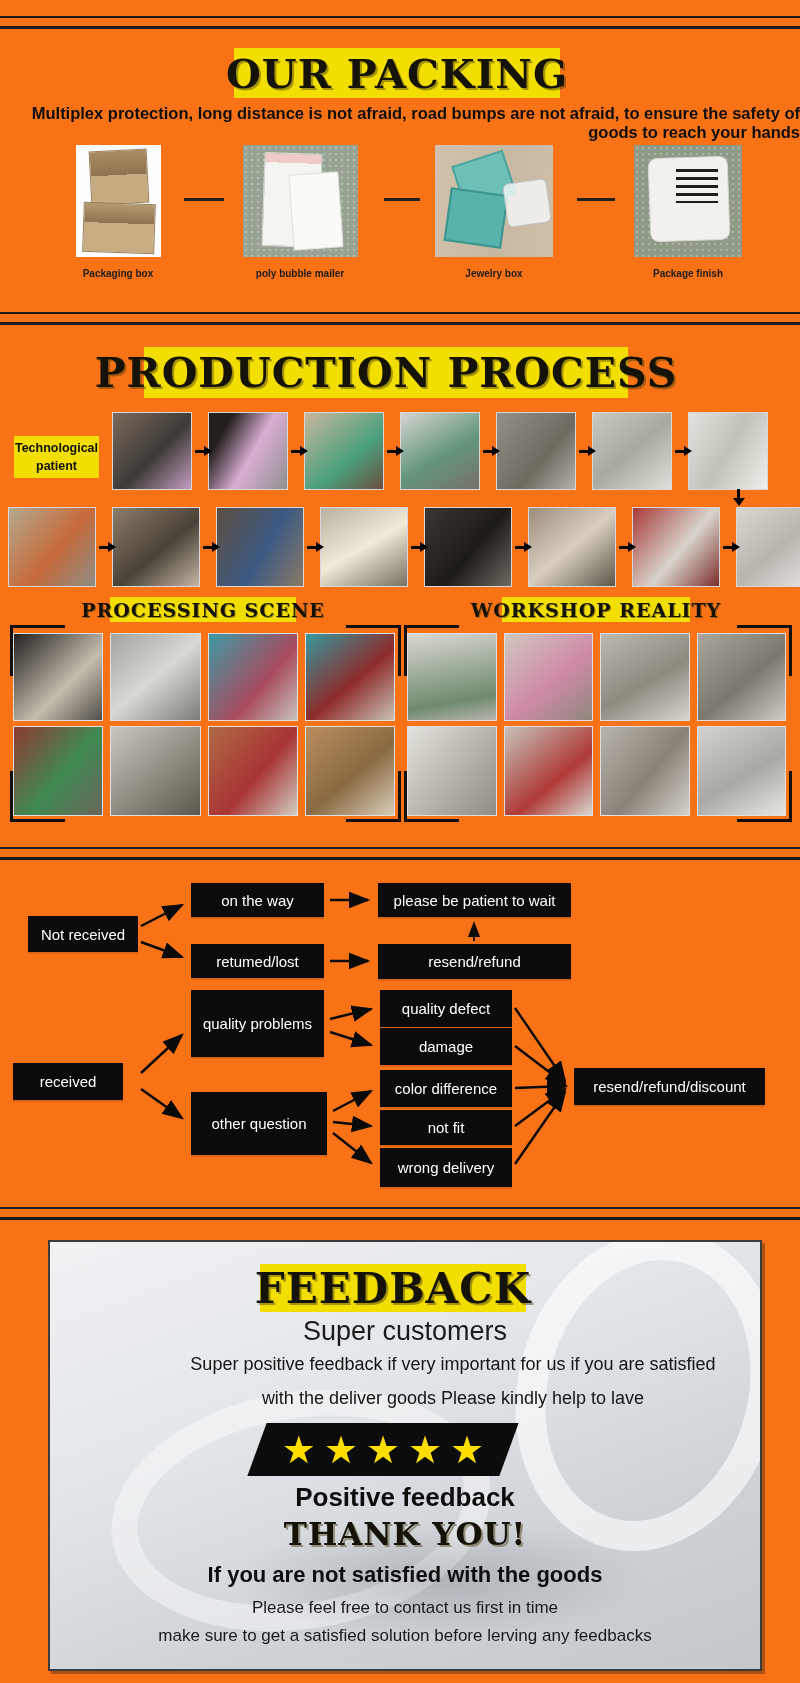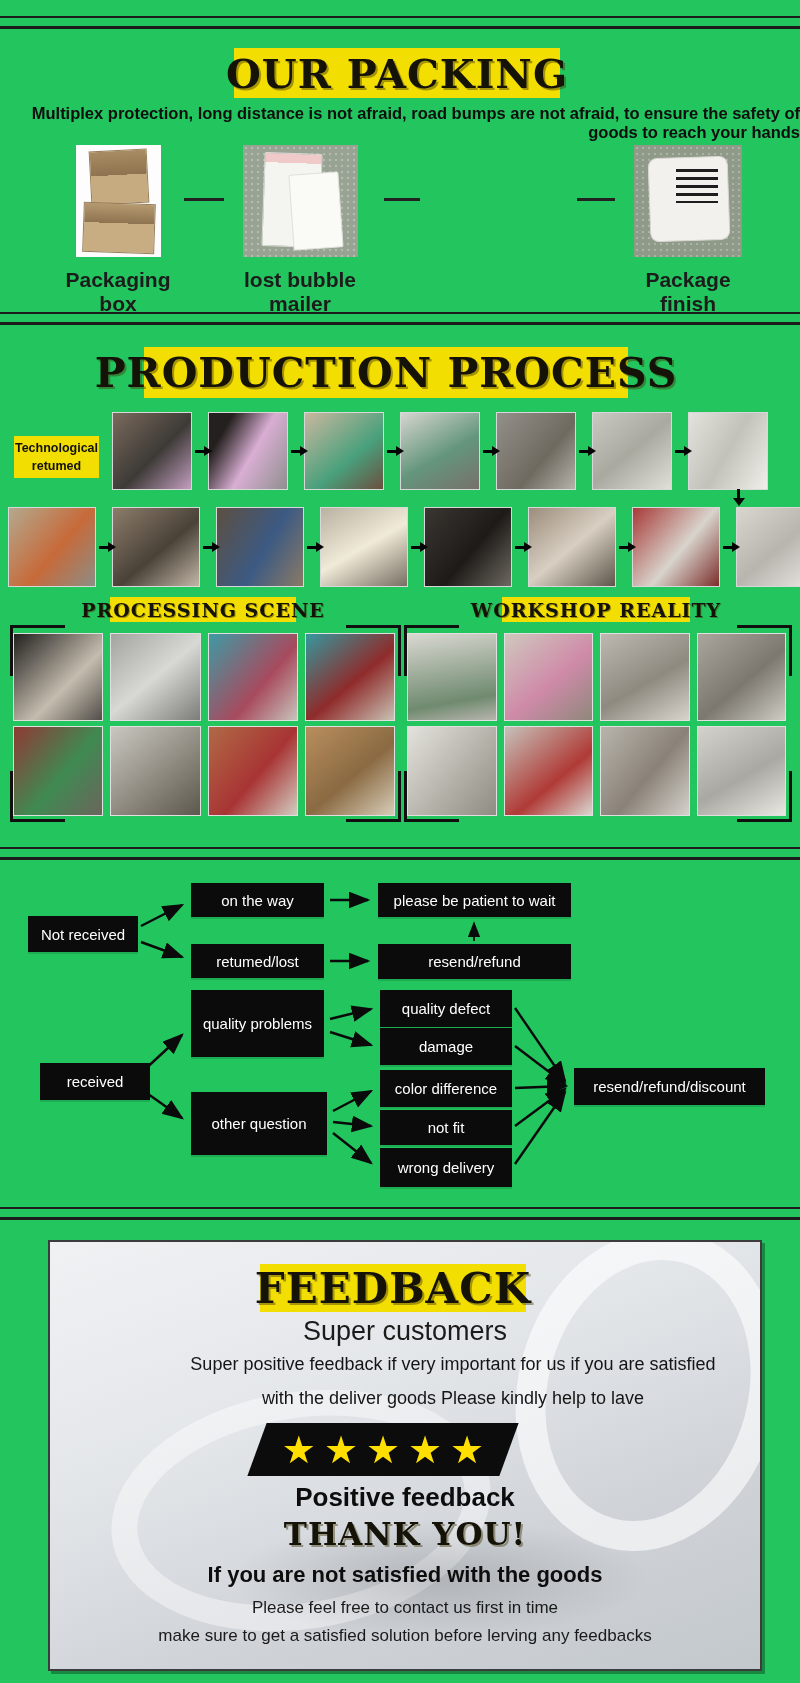--- a/index.html
+++ b/index.html
@@ -1,30 +1,30 @@
 <!DOCTYPE html>
 <html><head>
 <meta charset="utf-8">
 <style>
   html,body{margin:0;padding:0;background:#fff;}
-  #page{position:relative;width:800px;height:1683px;background:#22c55e;overflow:hidden;
+  #page{position:relative;width:800px;height:1683px;background:#f97316;overflow:hidden;
         font-family:"Liberation Sans",sans-serif;color:#111;}
   
   .rule{position:absolute;left:0;right:0;height:8px;
         border-top:2px solid #1c1c1c;border-bottom:3px solid #1c1c1c;}
   
   .banner{position:absolute;background:#F2DE00;display:flex;align-items:center;justify-content:center;}
   .deco{font-family:"DejaVu Serif",serif;font-weight:700;color:#151208;
         text-shadow:2px 2px 0 rgba(70,60,10,0.45);letter-spacing:1px;white-space:nowrap;}
   
   .subtitle{position:absolute;top:104px;left:0;width:800px;text-align:right;
             font-size:16.5px;font-weight:600;color:#0e0e0e;}
   .figure{position:absolute;top:145px;display:flex;flex-direction:column;align-items:center;}
   .pimg{position:relative;height:112px;overflow:hidden;}
-  .caption{margin-top:11px;font-size:21px;font-weight:600;color:#1c1c1c;text-align:center;}
+  .caption{margin-top:11px;font-size:10px;font-weight:600;color:#1c1c1c;text-align:center;}
   .dash{position:absolute;top:198px;height:3px;background:#222;}
   .pack1{width:85px;background:#fdfdfd;}
   .pack2{width:115px;background-color:#99a394;
          background-image:radial-gradient(rgba(255,255,255,0.28) 1px,transparent 1.6px);background-size:6px 6px;}
   .pack3{width:118px;background:linear-gradient(100deg,#d2c2ab,#c8b8a1 55%,#cfbfa8);}
   .pack4{width:108px;background-color:#8f9a88;
          background-image:radial-gradient(rgba(255,255,255,0.25) 1px,transparent 1.6px);background-size:6px 6px;}
   .shape{position:absolute;}
   .boxTop{left:14px;top:5px;width:56px;height:52px;transform:rotate(-3deg);
           background:linear-gradient(180deg,#a98c62 0%,#8d7350 46%,#c7ab80 46%);border:1px solid #977e59;}
@@ -146,40 +146,48 @@
       <div class="shape boxBottom"></div>
     </div>
     <div class="caption">Packaging box</div>
   </div>
   <div class="dash" style="left:184px;width:40px"></div>
   <div class="figure" style="left:238px;width:124px">
     <div class="pimg pack2">
       <div class="shape mailer1"></div>
       <div class="shape mailer2"></div>
     </div>
-    <div class="caption">lost bubble mailer</div>
+    <div class="caption">poly bubble mailer</div>
   </div>
   <div class="dash" style="left:384px;width:36px"></div>
+  <div class="figure" style="left:432px;width:124px">
+    <div class="pimg pack3">
+      <div class="shape lid"></div>
+      <div class="shape jbox"></div>
+      <div class="shape clearbox"></div>
+    </div>
+    <div class="caption">Jewelry box</div>
+  </div>
   <div class="dash" style="left:577px;width:38px"></div>
   <div class="figure" style="left:630px;width:116px">
     <div class="pimg pack4">
       <div class="shape pkg"></div>
       <div class="shape bars"></div>
     </div>
     <div class="caption">Package finish</div>
   </div>
 
   <div class="rule" style="top:312px"></div>
   <div class="banner" style="top:347px;left:144px;width:484px;height:51px">
     <span class="deco" style="font-size:41px">PRODUCTION PROCESS</span>
   </div>
 
   <div class="techlabel">
     <span>Technological</span>
-    <span>retumed</span>
+    <span>patient</span>
   </div>
 
   <div class="prow" style="top:412px;left:112px">
     <div class="ph p1" style="width:78px;height:76px"></div>
     <div class="harrow"></div>
     <div class="ph p2" style="width:78px;height:76px"></div>
     <div class="harrow"></div>
     <div class="ph p3" style="width:78px;height:76px"></div>
     <div class="harrow"></div>
     <div class="ph p4" style="width:78px;height:76px"></div>
@@ -293,21 +301,21 @@
       </div>
     <div class="fbox" style="left:191px;top:128px;width:133px;height:67px">
         <span>quality problems</span>
       </div>
     <div class="fbox" style="left:380px;top:128px;width:132px;height:37px">
         <span>quality defect</span>
       </div>
     <div class="fbox" style="left:380px;top:166px;width:132px;height:37px">
         <span>damage</span>
       </div>
-    <div class="fbox" style="left:40px;top:201px;width:110px;height:37px">
+    <div class="fbox" style="left:13px;top:201px;width:110px;height:37px">
         <span>received</span>
       </div>
     <div class="fbox" style="left:380px;top:208px;width:132px;height:37px">
         <span>color difference</span>
       </div>
     <div class="fbox" style="left:191px;top:230px;width:136px;height:63px">
         <span>other question</span>
       </div>
     <div class="fbox" style="left:380px;top:248px;width:132px;height:35px">
         <span>not fit</span>

